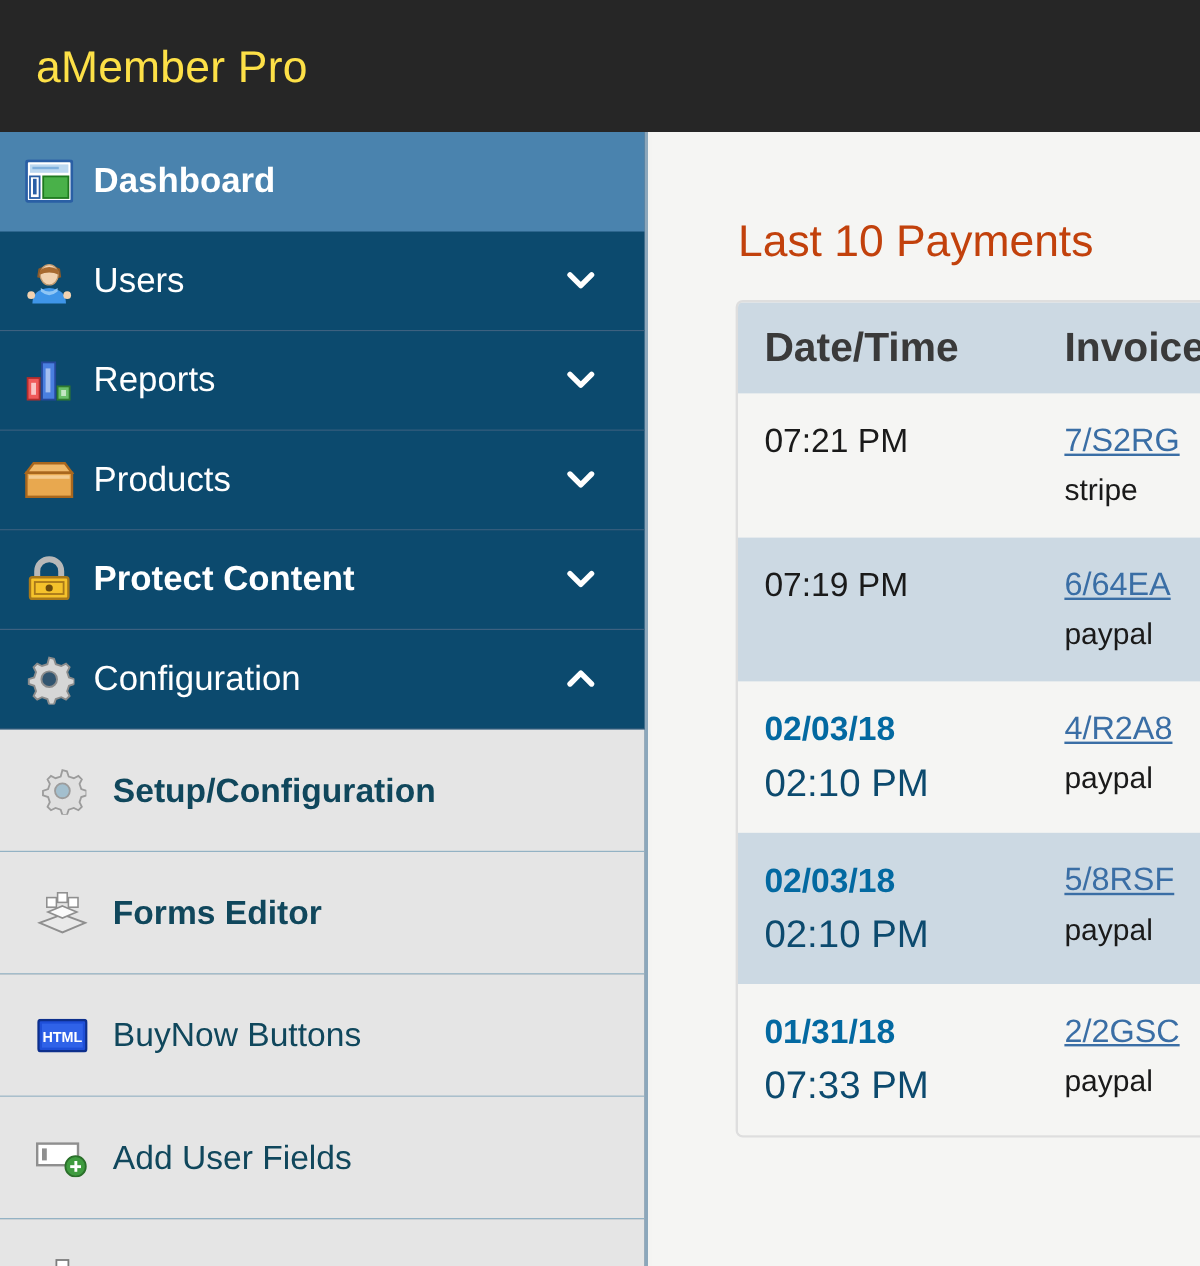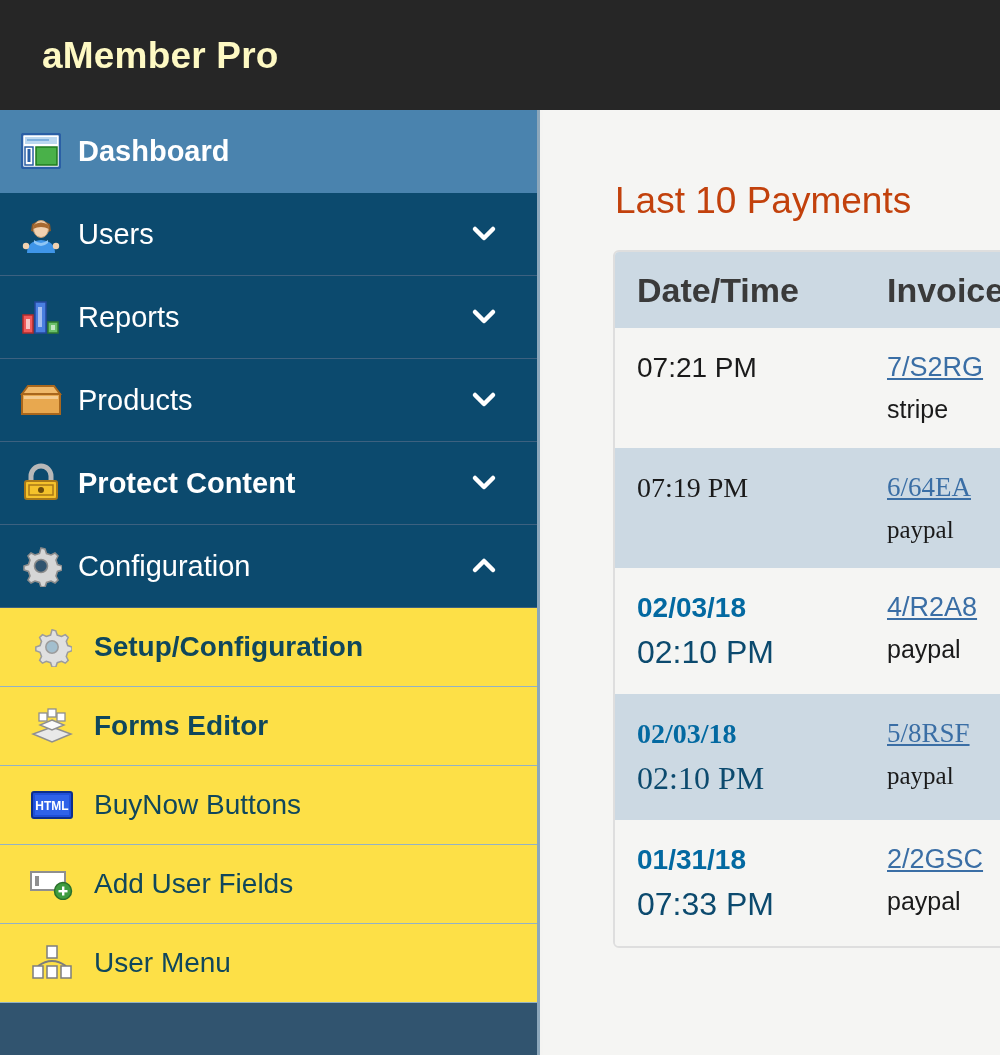--- a/index.html
+++ b/index.html
@@ -11,22 +11,22 @@
   }
   #app { position:relative; width:1000px; height:1055px; }
 
   
   .topbar {
     position:absolute; left:0; top:0; width:1000px; height:110px;
     background:#262626;
     display:flex; align-items:center;
   }
   .brand {
-    color:#fef9c3; font-size:37px; font-weight:700;
-    letter-spacing:0.2px; padding-left:42px;
+    color:#fde047; font-size:37px; font-weight:400;
+    letter-spacing:0.2px; padding-left:30px;
     line-height:1;
   }
 
   
   .sidebar {
     position:absolute; left:0; top:110px; width:540px; height:945px;
     background:#31546f;
     border-right:3px solid #8ca7bb;
     text-align:center;
   }
@@ -51,23 +51,23 @@
     white-space:nowrap;
   }
   .nav-item .lbl.bold { font-weight:bold; }
   .chev {
     position:absolute; right:38px; top:50%; transform:translateY(-50%);
     width:30px; height:30px;
   }
 
   
   .sub-item {
-    position:relative; height:79px;
+    position:relative; height:102px;
     display:flex; align-items:center;
-    background:#fde047;
+    background:#e5e5e5;
     border-bottom:1px solid #93b2c4;
     padding-left:26px;
   }
   .sub-item .ico {
     width:52px; min-width:52px; height:48px;
     display:flex; align-items:center; justify-content:center;
   }
   .sub-item .lbl {
     color:#10475c; font-size:28px; margin-left:16px; white-space:nowrap;
   }
@@ -106,21 +106,21 @@
   }
   table.payments th.col-date { width:250px; }
   table.payments th.col-inv  { width:180px; }
   table.payments td {
     vertical-align:top;
     padding:26px 0 26px 22px;
     white-space:nowrap;
     margin-top:40px;
   }
   tr.odd  td { background:#f5f5f3; }
-  tr.even td { background:#ccd9e3;font-family:Liberation Serif, serif; }
+  tr.even td { background:#ccd9e3; }
 
   .cell-date {
     font-size:28px; color:#0369a1; font-weight:bold; line-height:1.0;
   }
   .cell-time-sub {
     font-size:32px; color:#0c4a6e; margin-top:14px; line-height:1.0;
   }
   .cell-time-only {
     font-size:28px; color:#1a1a1a; font-weight:normal; line-height:1.0;
   }

